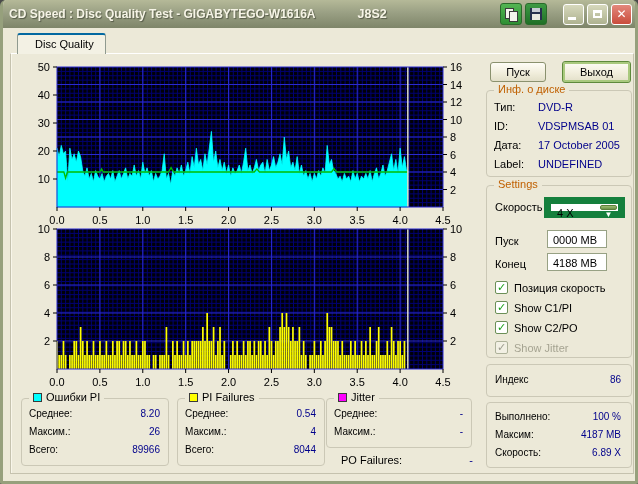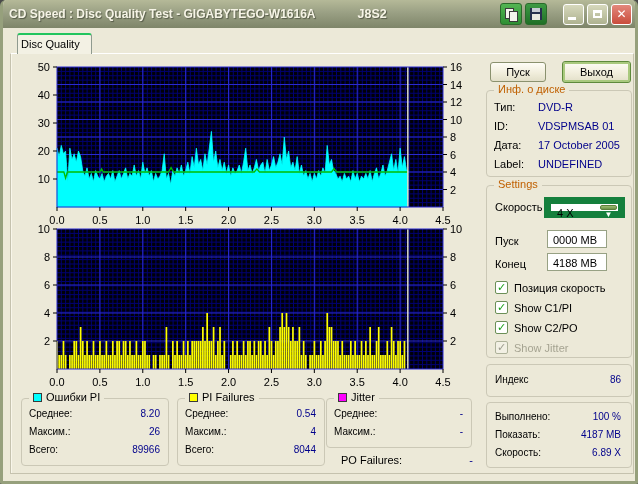--- a/index.html
+++ b/index.html
@@ -33,23 +33,23 @@
   .tb-btn {
     width:21px; height:21px; border-radius:3px; border:1px solid #FFFFFF;
     background:linear-gradient(180deg,#D6D8BC,#AEB290); color:#fff; position:relative; cursor:pointer;
     display:flex; align-items:center; justify-content:center; font-size:11px;
   }
   .tb-btn.close { background:linear-gradient(180deg,#E3887C,#C94C3B); font-weight:bold; font-size:12px; }
   .glyph-min { position:absolute; left:4px; bottom:4px; width:8px; height:3px; background:#fff; }
   .glyph-max { width:9px; height:8px; border:2px solid #fff; border-top-width:3px; }
   
   .tab {
-    position:absolute; left:14px; top:33px; height:21px; padding:3px 11px 0 3px;
+    position:absolute; left:14px; top:33px; height:21px; padding:3px 11px 0 17px;
     background:#F3F1E4; border:1px solid #8F9A8F; border-bottom:none; border-radius:3px 3px 0 0;
-    border-top:2px solid #22c55e; font-size:11px; color:#000; cursor:pointer; z-index:3;
+    border-top:2px solid #0369a1; font-size:11px; color:#000; cursor:pointer; z-index:3;
   }
   .tab-page {
     position:absolute; left:7px; top:53px; width:624px; height:421px;
     background:#ECE9D8; border:1px solid #C5C2AE; border-top:1px solid #FFFFFF;
     box-shadow:inset 1px 0 0 #f8f6ea;
   }
   svg.chart { position:absolute; }
   svg.chart text { font-family:"Liberation Sans","DejaVu Sans",sans-serif; font-size:11px; fill:#000; }
   
   .gb { position:absolute; border:1px solid #CBC8B6; border-radius:4px; }
@@ -762,21 +762,21 @@
     </div>
   </div>
 
   <div class="gb" style="left:483px;top:402px;width:146px;height:66px;">
     <div class="lines" style="left:8px;right:10px;top:8px;">
       <div class="line">
           <span>Выполнено:</span>
           <span class="val">100 %</span>
         </div>
       <div class="line">
-          <span>Показать:</span>
+          <span>Максим:</span>
           <span class="val">4187 MB</span>
         </div>
       <div class="line">
           <span>Скорость:</span>
           <span class="val">6.89 X</span>
         </div>
     </div>
   </div>
 
 </div>

